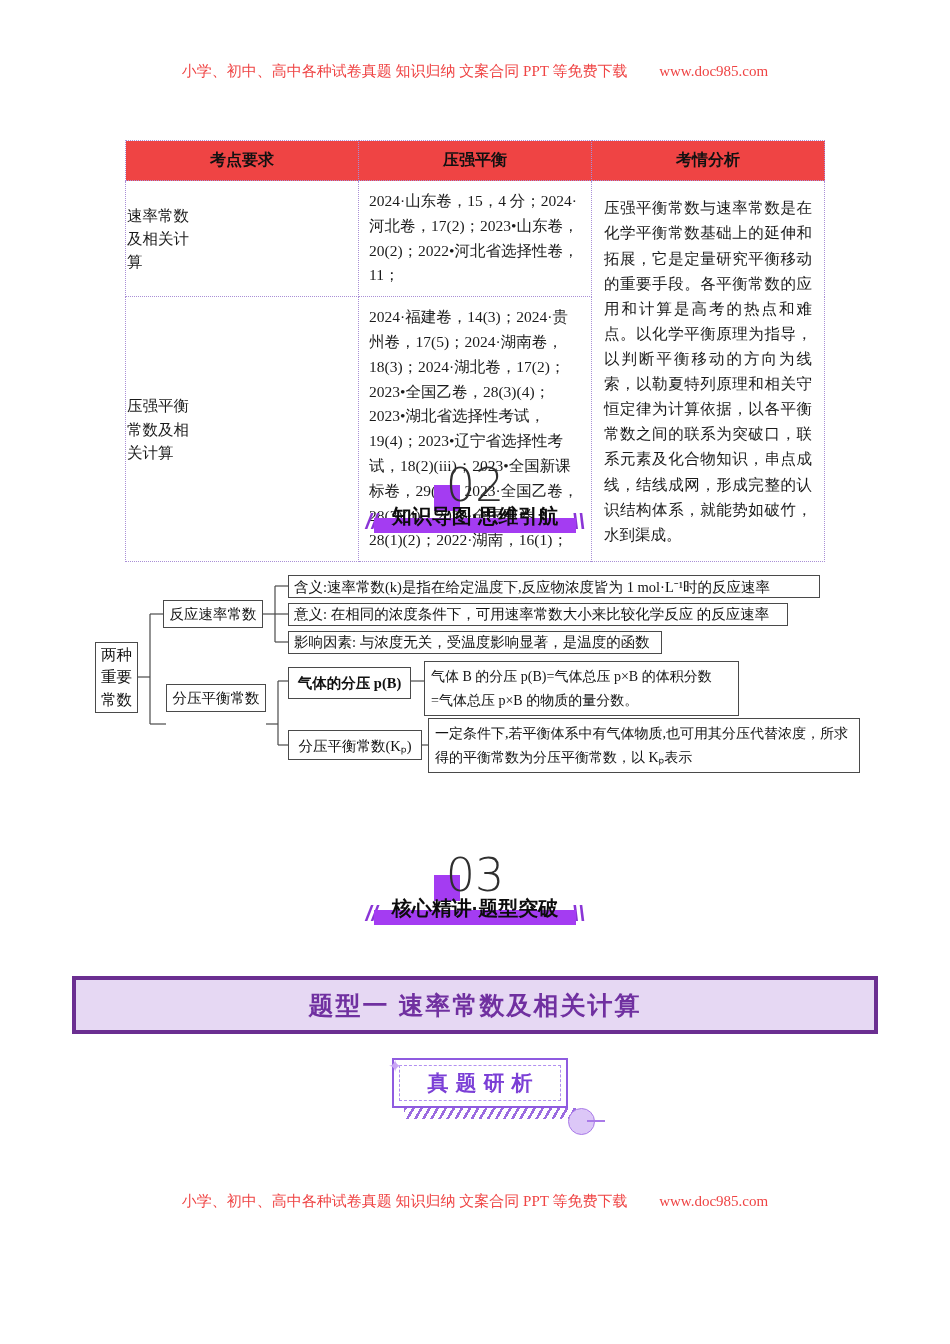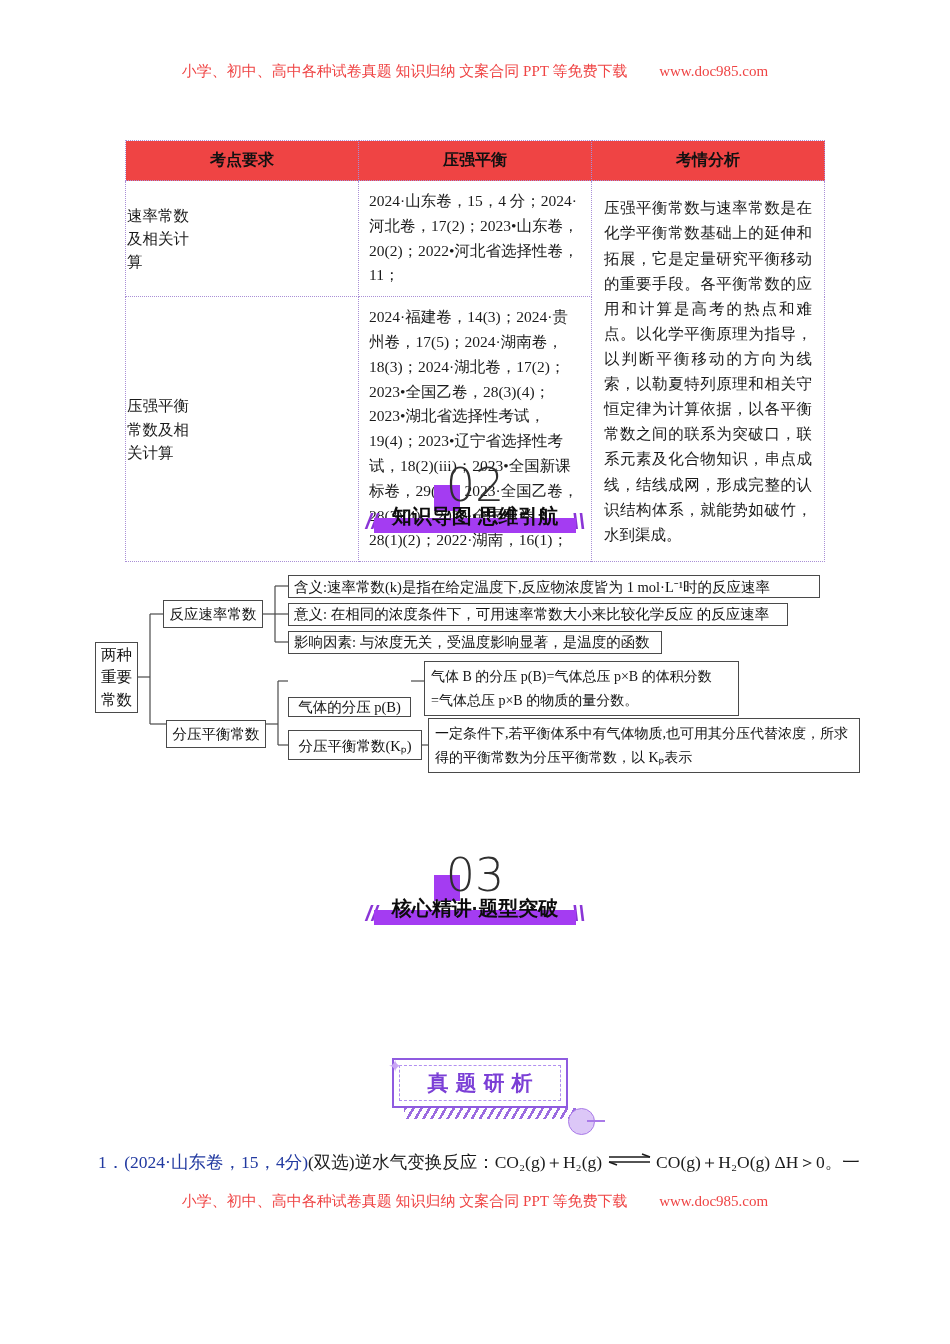--- a/index.html
+++ b/index.html
@@ -133,53 +133,46 @@
     </g>
   </svg>
 
   <div class="mbox centered" style="left:95px;top:642px;width:43px;height:71px;">两种
 重要
 常数</div>
   <div class="mbox" style="left:163px;top:600px;width:100px;height:28px;">反应速率常数</div>
   <div class="mbox leaf" style="left:288px;top:575px;width:532px;height:23px;">含义:速率常数(k)是指在给定温度下,反应物浓度皆为 1 mol·L⁻¹时的反应速率</div>
   <div class="mbox leaf" style="left:288px;top:603px;width:500px;height:23px;">意义: 在相同的浓度条件下，可用速率常数大小来比较化学反应 的反应速率</div>
   <div class="mbox leaf" style="left:288px;top:631px;width:374px;height:23px;">影响因素: 与浓度无关，受温度影响显著，是温度的函数</div>
-  <div class="mbox" style="left:166px;top:720px;width:100px;height:28px;">分压平衡常数</div>
-  <div class="mbox" style="left:288px;top:697px;width:123px;height:20px;">气体的分压 p(B)</div>
+  <div class="mbox" style="left:166px;top:684px;width:100px;height:28px;">分压平衡常数</div>
+  <div class="mbox" style="left:288px;top:667px;width:123px;height:32px;font-weight:bold;">气体的分压 p(B)</div>
   <div class="mbox" style="left:288px;top:730px;width:134px;height:30px;">分压平衡常数(Kₚ)</div>
   <div class="mbox note" style="left:424px;top:661px;width:315px;height:55px;">气体 B 的分压 p(B)=气体总压 p×B 的体积分数
 =气体总压 p×B 的物质的量分数。</div>
   <div class="mbox note" style="left:428px;top:718px;width:432px;height:55px;">一定条件下,若平衡体系中有气体物质,也可用其分压代替浓度，所求得的平衡常数为分压平衡常数，以 Kₚ表示</div>
 
   <div class="sec-num-row" style="top:852px;">
     <span class="sec-num">03</span>
   </div>
   <div class="sec-title-row" style="top:895px;">
     <span class="slash">//</span><span class="sec-title">核心精讲·题型突破</span><span class="slash">\\</span>
   </div>
 
+  <div id="topic-banner">
+    <span class="txt">题型一  速率常数及相关计算</span>
+  </div>
 
   <div id="badge-wrap">
     <div id="badge-shadow"></div>
     <div id="badge-box">
       <span class="txt">真题研析</span>
       <span id="badge-sparkle">✦</span>
       <span id="badge-planet"></span>
     </div>
   </div>
 
-  <div id="question">
-    <span class="cite">1．(2024·山东卷，15，4分)</span><span>(双选)逆水气变换反应：</span><span>CO₂(g)＋H₂(g)</span><svg class="eq-arrow" width="46" height="13">
-        <g stroke="#1a1a1a" stroke-width="1.4" fill="none">
-          <path d="M3 4 H44"></path>
-          <path d="M44 4 L36 1"></path>
-          <path d="M3 9 H44"></path>
-          <path d="M3 9 L11 12"></path>
-        </g>
-      </svg><span>CO(g)＋H₂O(g)</span> <span>ΔH＞0。一</span>
-  </div>
 
   <div id="ftr" class="running-line">
     <span>小学、初中、高中各种试卷真题  知识归纳  文案合同  PPT 等免费下载</span>
     <span class="url">www.doc985.com</span>
   </div>
 
 </div>
 
 </body></html>

